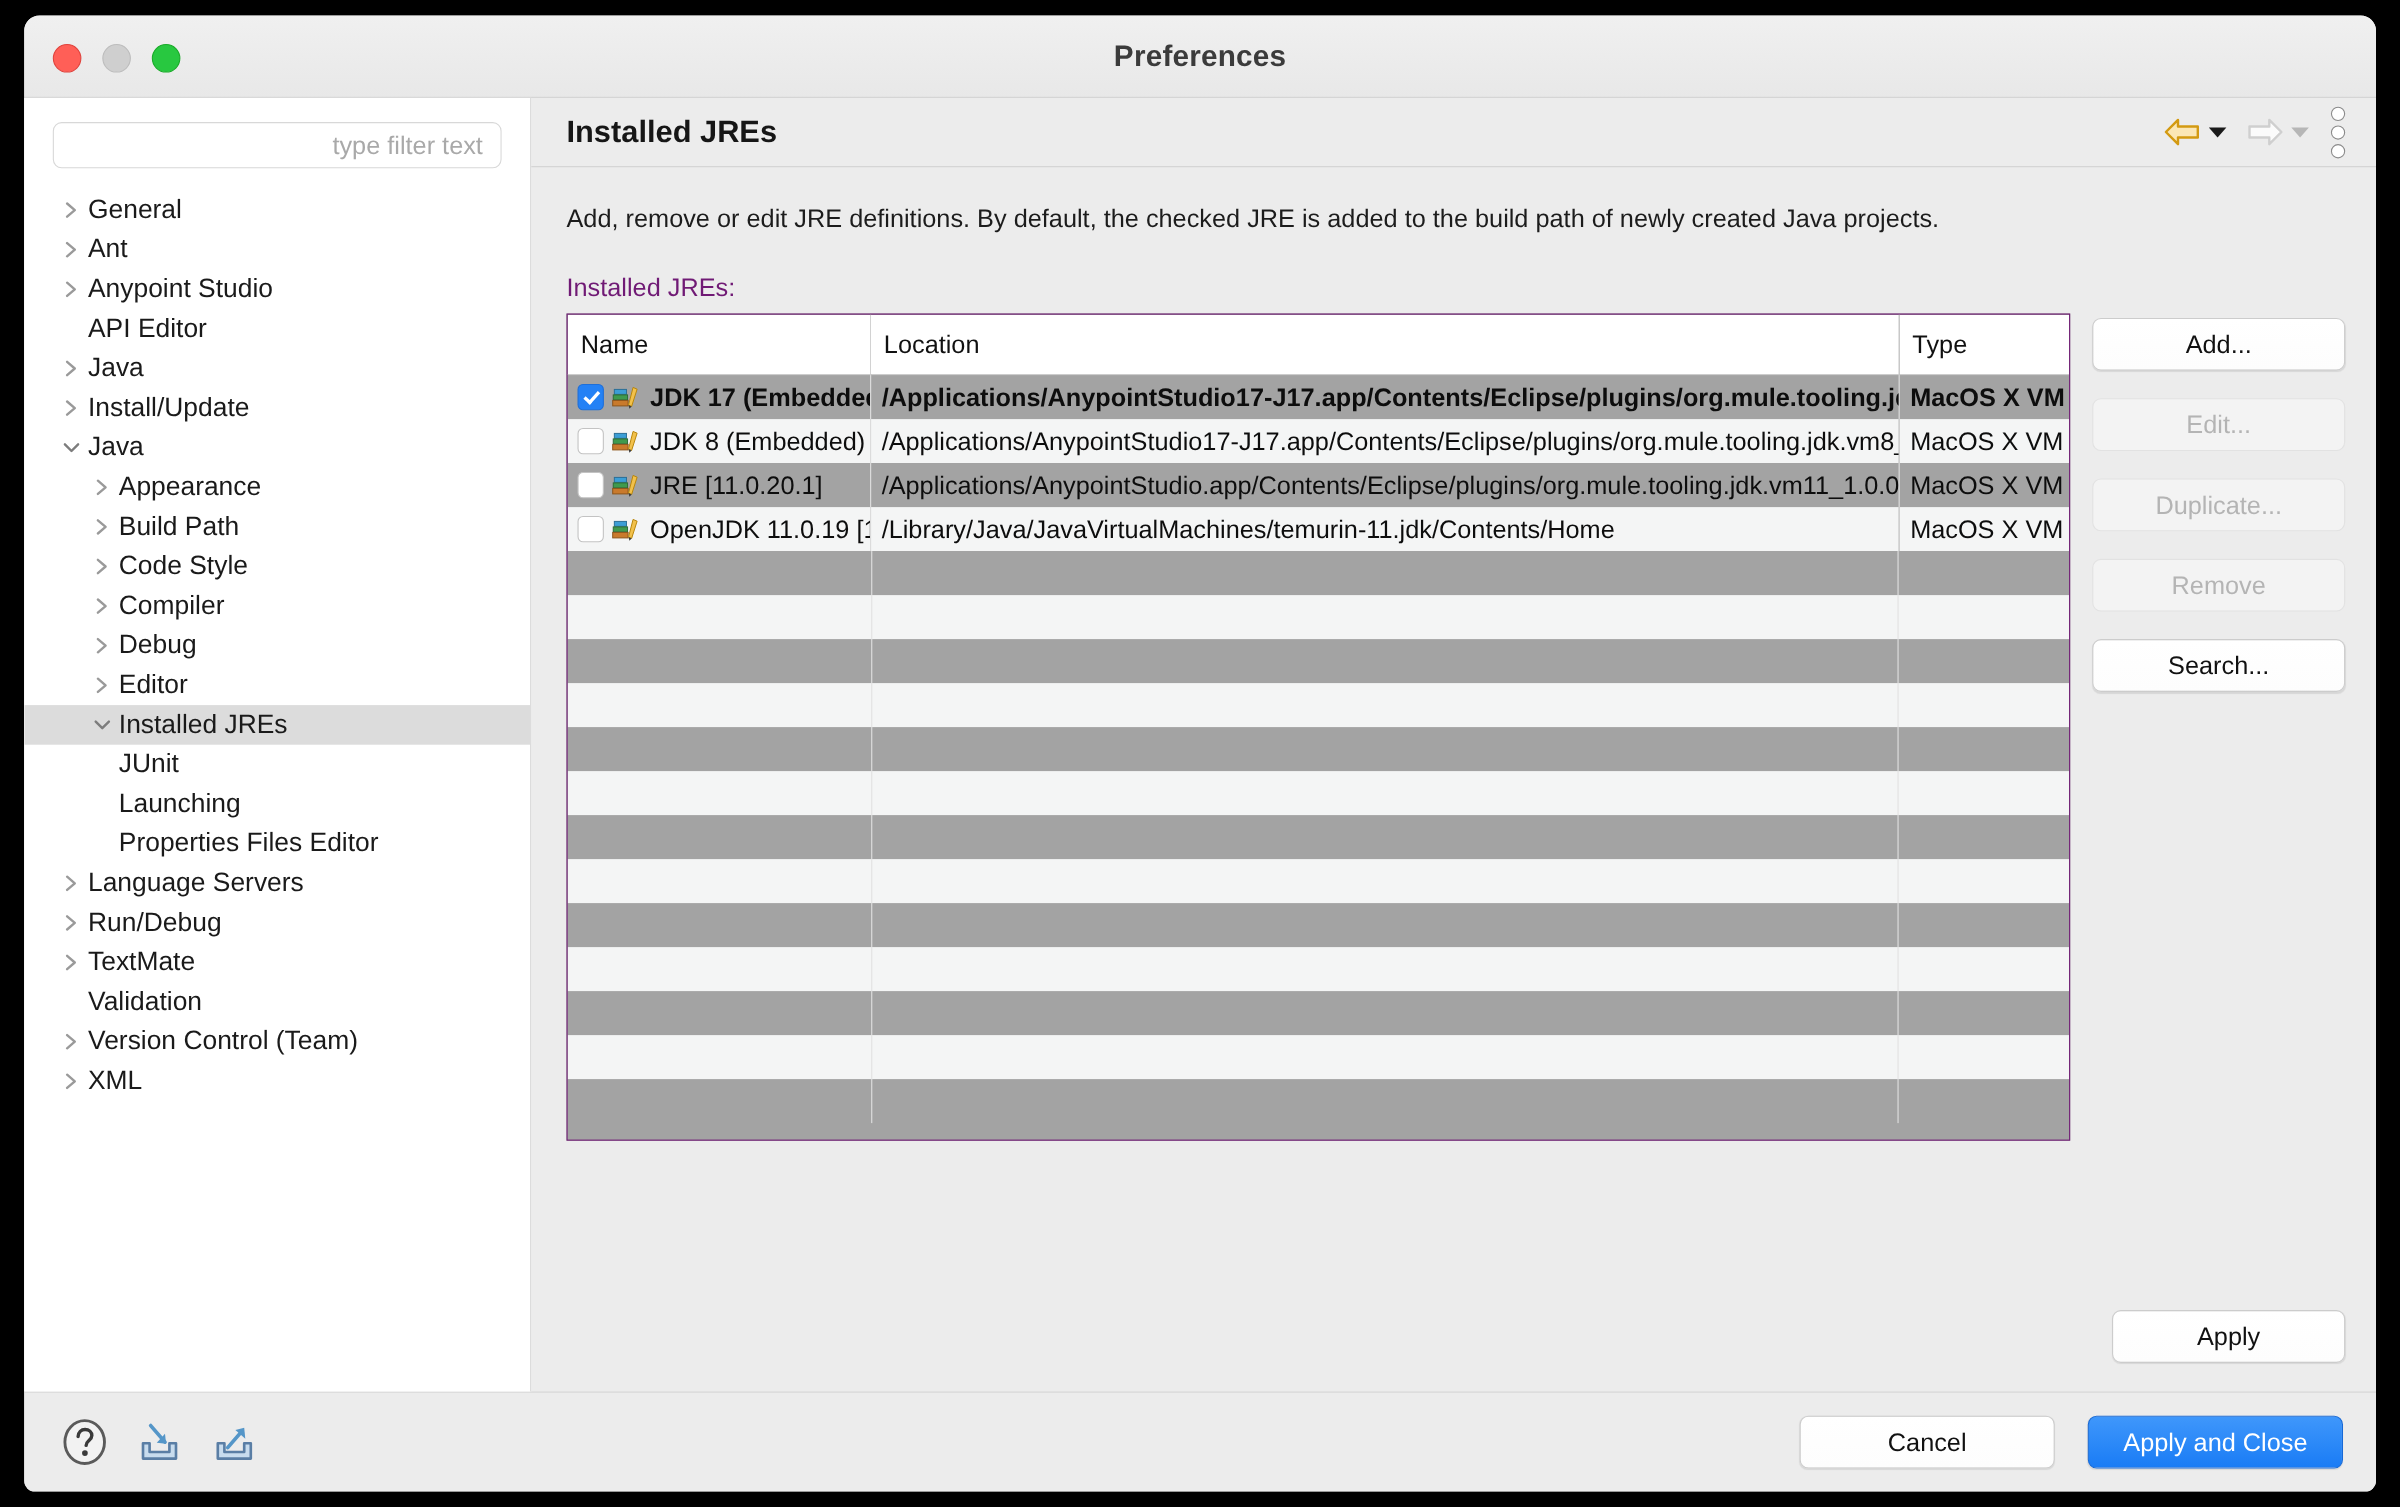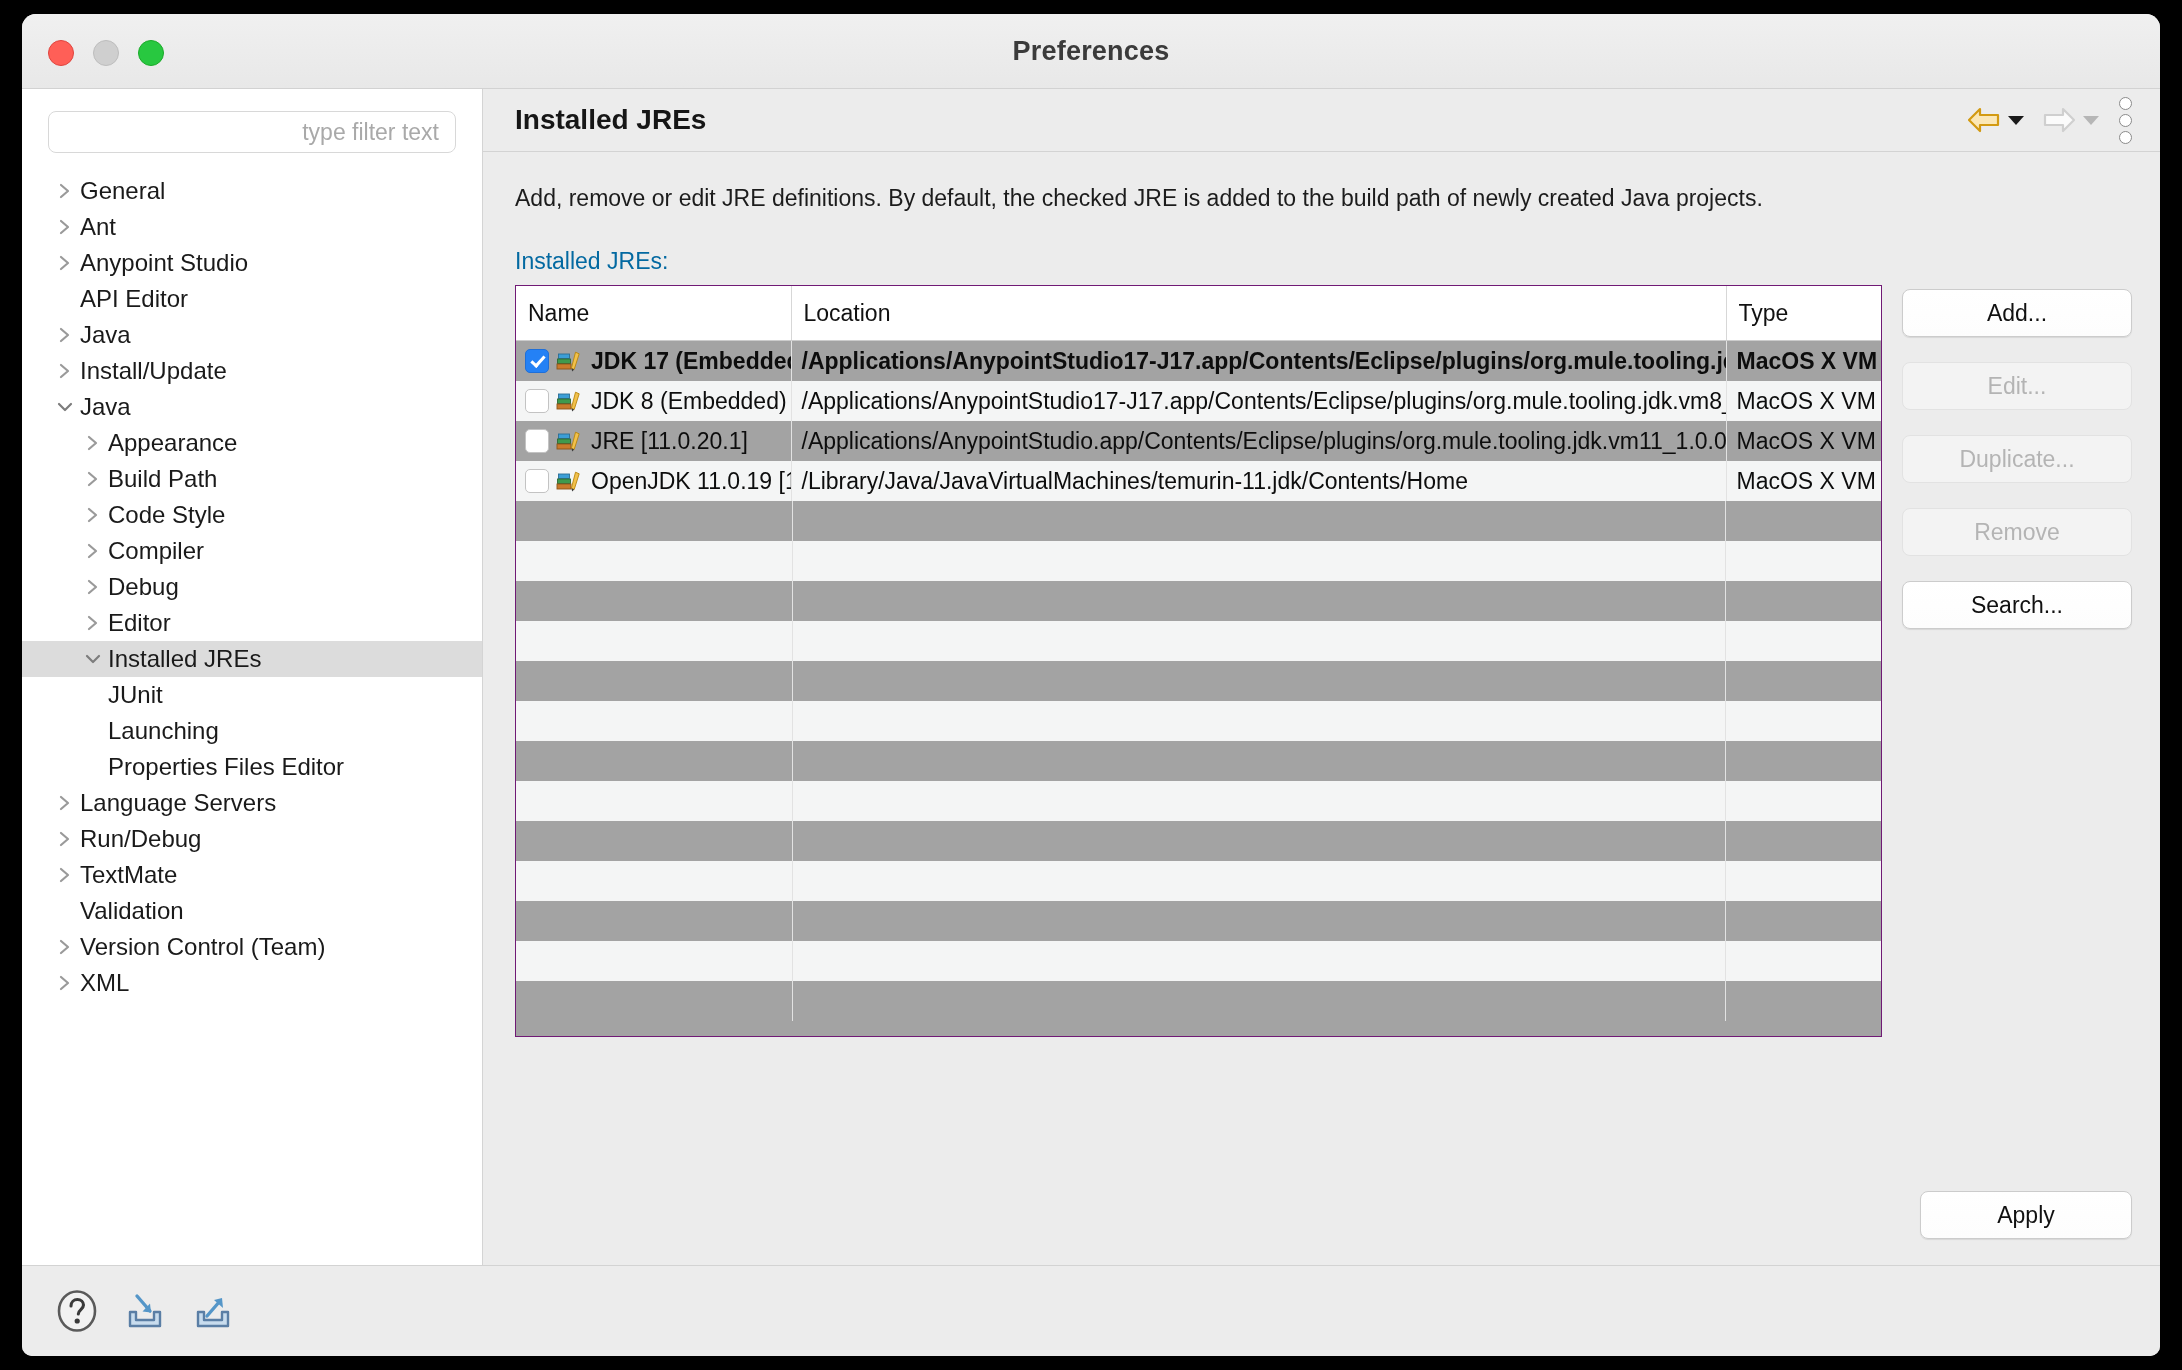--- a/index.html
+++ b/index.html
@@ -143,21 +143,21 @@
     background: #fff; border: 1.6px solid #8b8b8b;
     display: block;
   }
   .desc {
     font-size: 23px;
     color: #1c1c1c;
     padding: 33px 32px 0 32px;
   }
   .sublabel {
     font-size: 23px;
-    color: #0369a1;
+    color: #701a75;
     padding: 36px 32px 10px 32px;
   }
   .content-row {
     display: flex;
     padding: 0 28px 0 32px;
     flex: 1 1 auto;
     min-height: 0;
     align-items: flex-start;
   }
   
@@ -710,15 +710,19 @@
         </svg>
       </span>
       <span class="icobtn">
         <svg width="46" height="46" viewBox="0 0 46 46" aria-hidden="true">
           <path d="M8 24 L8 38 L38 38 L38 24 L32 24 L32 32 L14 32 L14 24 Z" fill="#c8dcee" stroke="#5a7ea5" stroke-width="2.4" stroke-linejoin="round"></path>
           <path d="M17 28 L30 13" stroke="#5596c8" stroke-width="3.4" stroke-linecap="round"></path>
           <path d="M32 10 L33 20 L24 12 Z" fill="#5596c8"></path>
         </svg>
       </span>
     </div>
+    <div class="footbtns">
+      <div class="btn btn-cancel">Cancel</div>
+      <div class="btn btn-applyclose">Apply and Close</div>
+    </div>
   </div>
 
 </div>
 
 </body></html>

